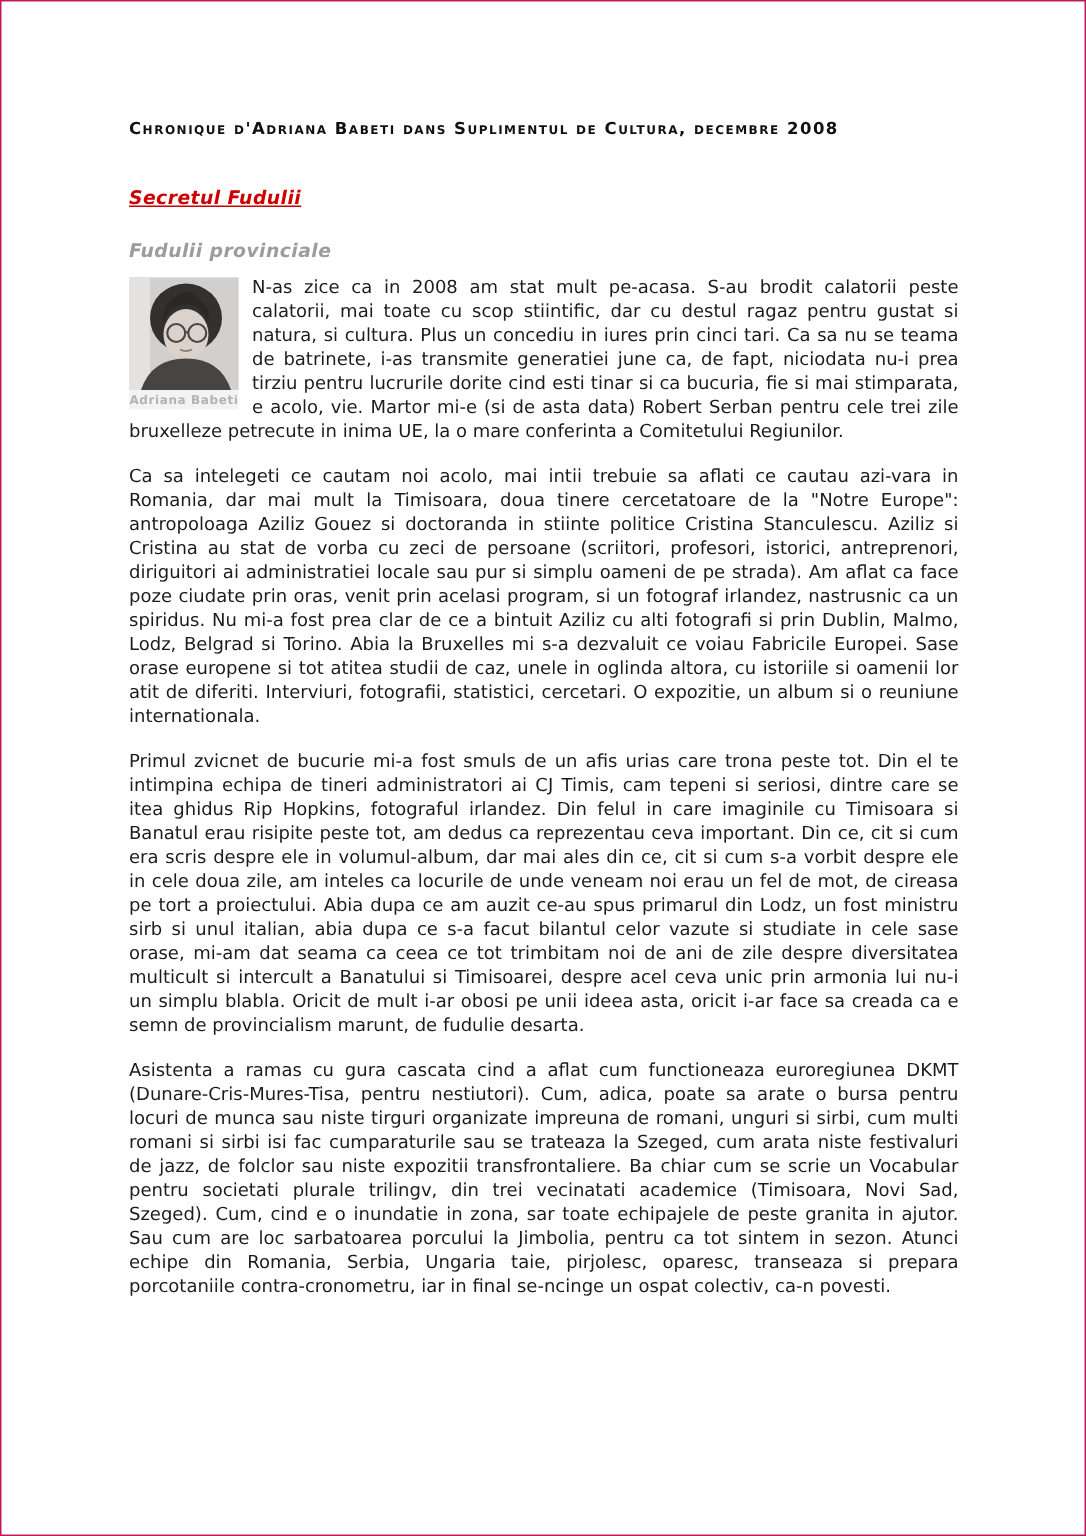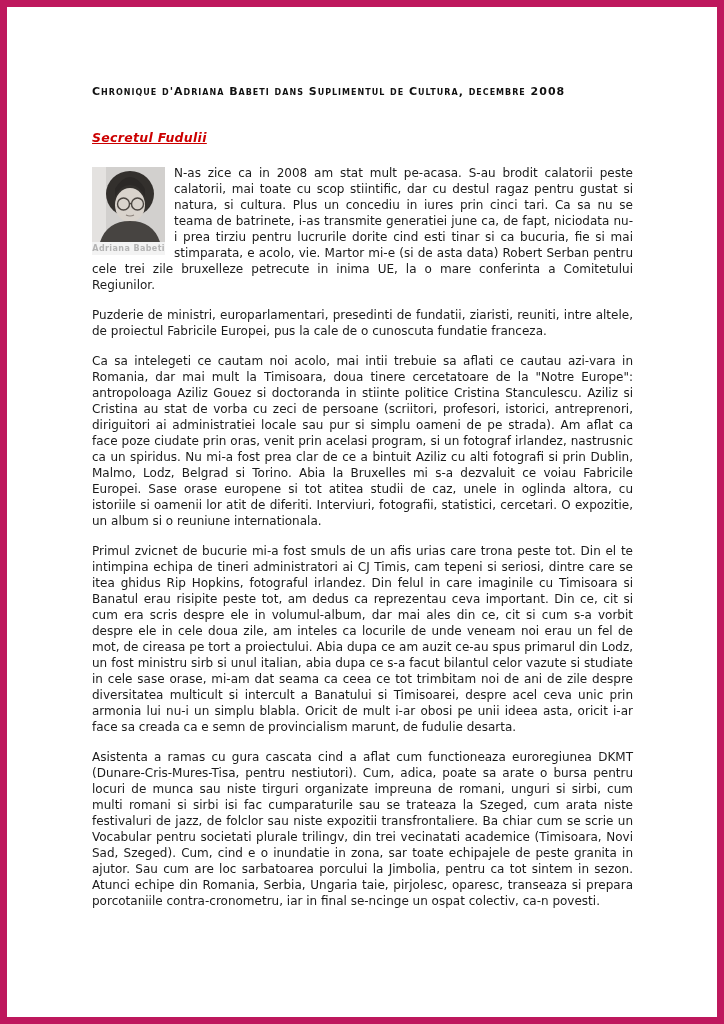--- a/index.html
+++ b/index.html
@@ -6,21 +6,21 @@
     margin: 0;
     padding: 0;
     background: #ffffff;
   }
   .page {
     position: relative;
     width: 724px;
     height: 1024px;
     box-sizing: border-box;
     background: #ffffff;
-    border: 7px solid #be185d;
+    border: 1px solid #be185d;
     padding: 78px 84px 30px 85px;
     font-family: "DejaVu Sans", sans-serif;
     color: #1b1b1b;
     overflow: hidden;
   }
   .doc-title {
     font-size: 11px;
     font-weight: bold;
     font-style: normal;
     font-variant: small-caps;
@@ -82,20 +82,21 @@
 </style>
 </head>
 <body>
 
 <div class="page">
 
   <h1 class="doc-title">Chronique d'Adriana Babeti dans Suplimentul de Cultura, decembre 2008</h1>
 
   <h2 class="heading-red">Secretul Fudulii</h2>
 
+  <h3 class="subheading-gray">Fudulii provinciale</h3>
 
   <article class="body-text">
 
     <div class="para">
       <figure class="photo">
         <span class="photo-img">
           <svg width="73" height="75" viewBox="0 0 73 75" xmlns="http://www.w3.org/2000/svg">
             <rect width="73" height="75" fill="#d2d0ce"></rect>
             <rect x="0" y="0" width="14" height="75" fill="#e4e2e0"></rect>
             <ellipse cx="38" cy="27" rx="24" ry="23" fill="#33302d"></ellipse>
@@ -106,23 +107,20 @@
             <line x1="37.5" y1="36.5" x2="39.5" y2="36.5" stroke="#4a4540" stroke-width="1.4"></line>
             <path d="M34 48 Q38 50 42 48" fill="none" stroke="#8a817a" stroke-width="1.2"></path>
             <path d="M8 75 Q15 54 38 54 Q61 54 68 75 Z" fill="#474441"></path>
           </svg>
         </span>
         <figcaption class="photo-caption">Adriana Babeti</figcaption>
       </figure>
       <span>N-as zice ca in 2008 am stat mult pe-acasa. S-au brodit calatorii peste calatorii, mai toate cu scop stiintific, dar cu destul ragaz pentru gustat si natura, si cultura. Plus un concediu in iures prin cinci tari. Ca sa nu se teama de batrinete, i-as transmite generatiei june ca, de fapt, niciodata nu-i prea tirziu pentru lucrurile dorite cind esti tinar si ca bucuria, fie si mai stimparata, e acolo, vie. Martor mi-e (si de asta data) Robert Serban pentru cele trei zile bruxelleze petrecute in inima UE, la o mare conferinta a Comitetului Regiunilor.</span>
     </div>
 
-    <div class="para">
-      <span>Puzderie de ministri, europarlamentari, presedinti de fundatii, ziaristi, reuniti, intre altele, de proiectul Fabricile Europei, pus la cale de o cunoscuta fundatie franceza.</span>
-    </div>
 
     <div class="para">
       <span>Ca sa intelegeti ce cautam noi acolo, mai intii trebuie sa aflati ce cautau azi-vara in Romania, dar mai mult la Timisoara, doua tinere cercetatoare de la "Notre Europe": antropoloaga Aziliz Gouez si doctoranda in stiinte politice Cristina Stanculescu. Aziliz si Cristina au stat de vorba cu zeci de persoane (scriitori, profesori, istorici, antreprenori, diriguitori ai administratiei locale sau pur si simplu oameni de pe strada). Am aflat ca face poze ciudate prin oras, venit prin acelasi program, si un fotograf irlandez, nastrusnic ca un spiridus. Nu mi-a fost prea clar de ce a bintuit Aziliz cu alti fotografi si prin Dublin, Malmo, Lodz, Belgrad si Torino. Abia la Bruxelles mi s-a dezvaluit ce voiau Fabricile Europei. Sase orase europene si tot atitea studii de caz, unele in oglinda altora, cu istoriile si oamenii lor atit de diferiti. Interviuri, fotografii, statistici, cercetari. O expozitie, un album si o reuniune internationala.</span>
     </div>
 
     <div class="para">
       <span>Primul zvicnet de bucurie mi-a fost smuls de un afis urias care trona peste tot. Din el te intimpina echipa de tineri administratori ai CJ Timis, cam tepeni si seriosi, dintre care se itea ghidus Rip Hopkins, fotograful irlandez. Din felul in care imaginile cu Timisoara si Banatul erau risipite peste tot, am dedus ca reprezentau ceva important. Din ce, cit si cum era scris despre ele in volumul-album, dar mai ales din ce, cit si cum s-a vorbit despre ele in cele doua zile, am inteles ca locurile de unde veneam noi erau un fel de mot, de cireasa pe tort a proiectului. Abia dupa ce am auzit ce-au spus primarul din Lodz, un fost ministru sirb si unul italian, abia dupa ce s-a facut bilantul celor vazute si studiate in cele sase orase, mi-am dat seama ca ceea ce tot trimbitam noi de ani de zile despre diversitatea multicult si intercult a Banatului si Timisoarei, despre acel ceva unic prin armonia lui nu-i un simplu blabla. Oricit de mult i-ar obosi pe unii ideea asta, oricit i-ar face sa creada ca e semn de provincialism marunt, de fudulie desarta.</span>
     </div>
 
     <div class="para">

